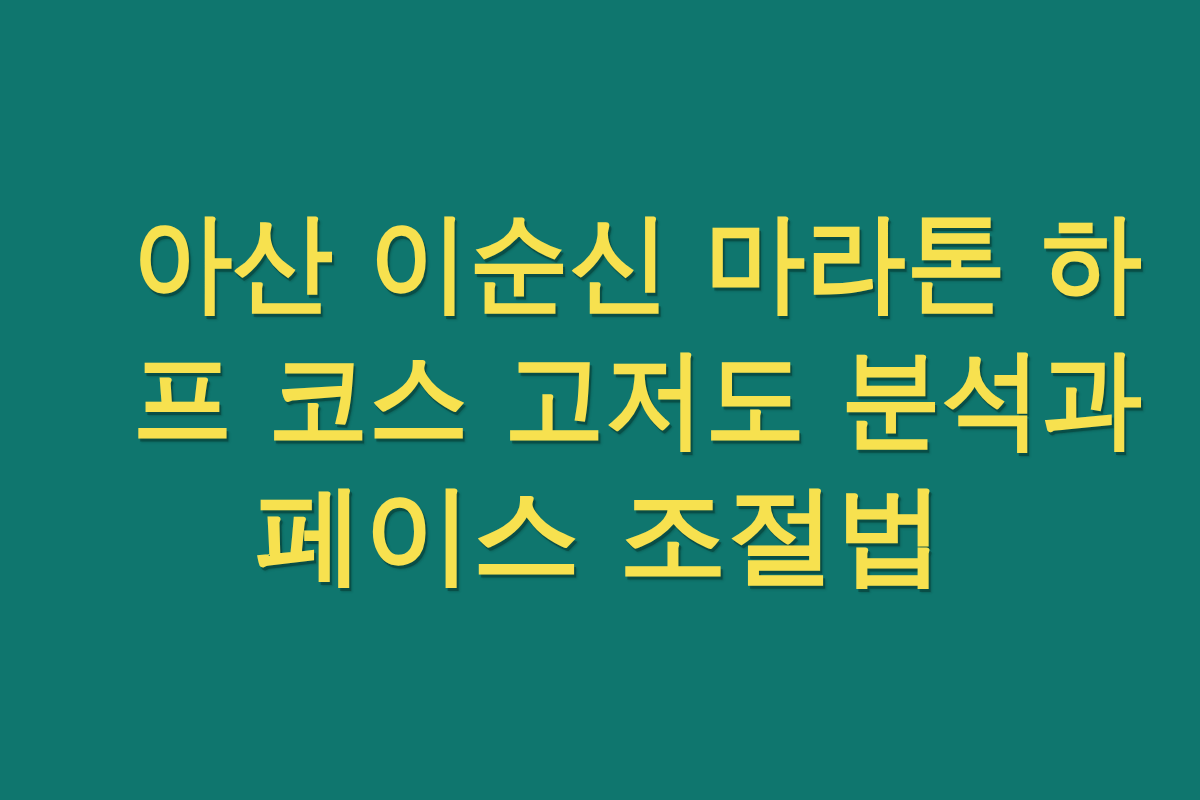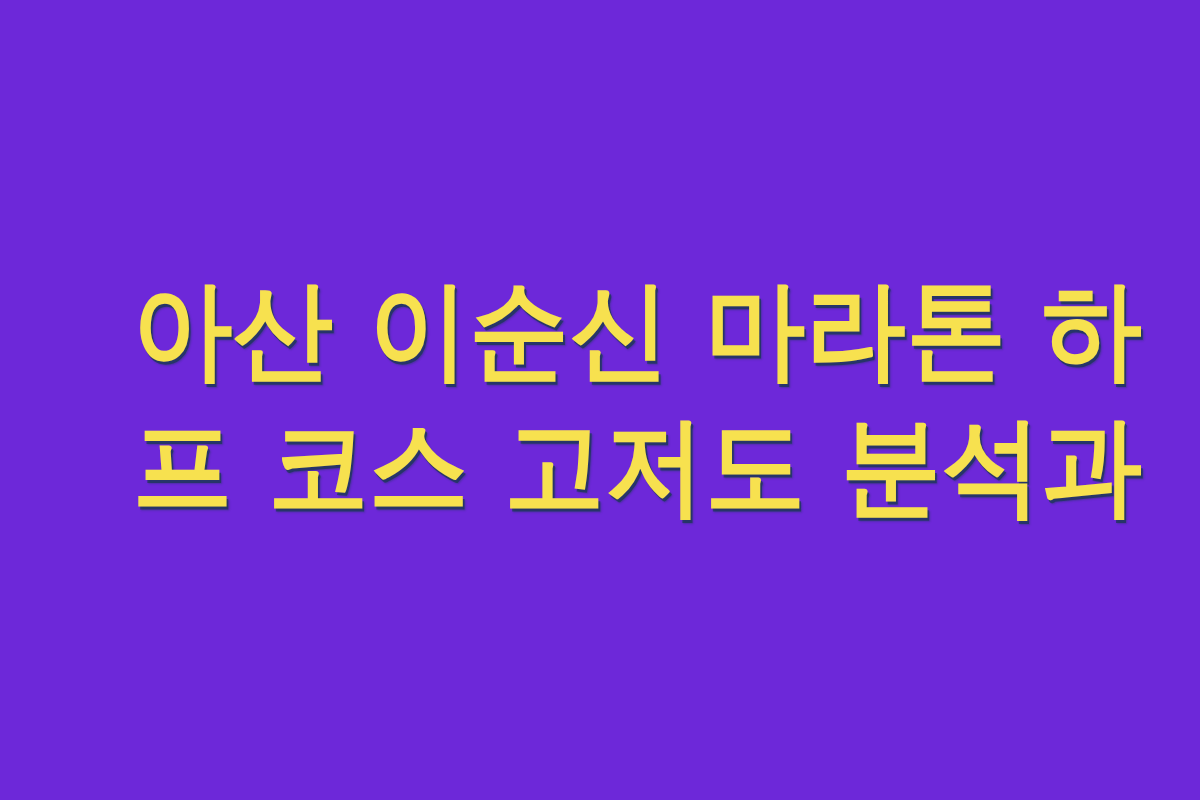--- a/index.html
+++ b/index.html
@@ -59,24 +59,25 @@
     transform: scaleX(1.0);
   }
 
   .title-line.short {
     transform: scaleX(1.0);
   }
 </style>
 </head>
 <body>
 
-<div id="title-card" style="background: #6d28d9;">
+<div id="title-card" style="background: #0f766e;">
 
   <div class="title-block">
 
     <span class="title-line full" style="color: rgb(247, 225, 79); transform: scaleX(0.9258); display: inline-block; transform-origin: center center;">아산 이순신 마라톤 하</span>
 
     <span class="title-line full" style="color: rgb(247, 225, 79); transform: scaleX(0.9258); display: inline-block; transform-origin: center center;">프 코스 고저도 분석과</span>
 
+    <span class="title-line short" style="color: rgb(247, 225, 79);">페이스 조절법</span>
 
   </div>
 
 </div>
 
 </body></html>

